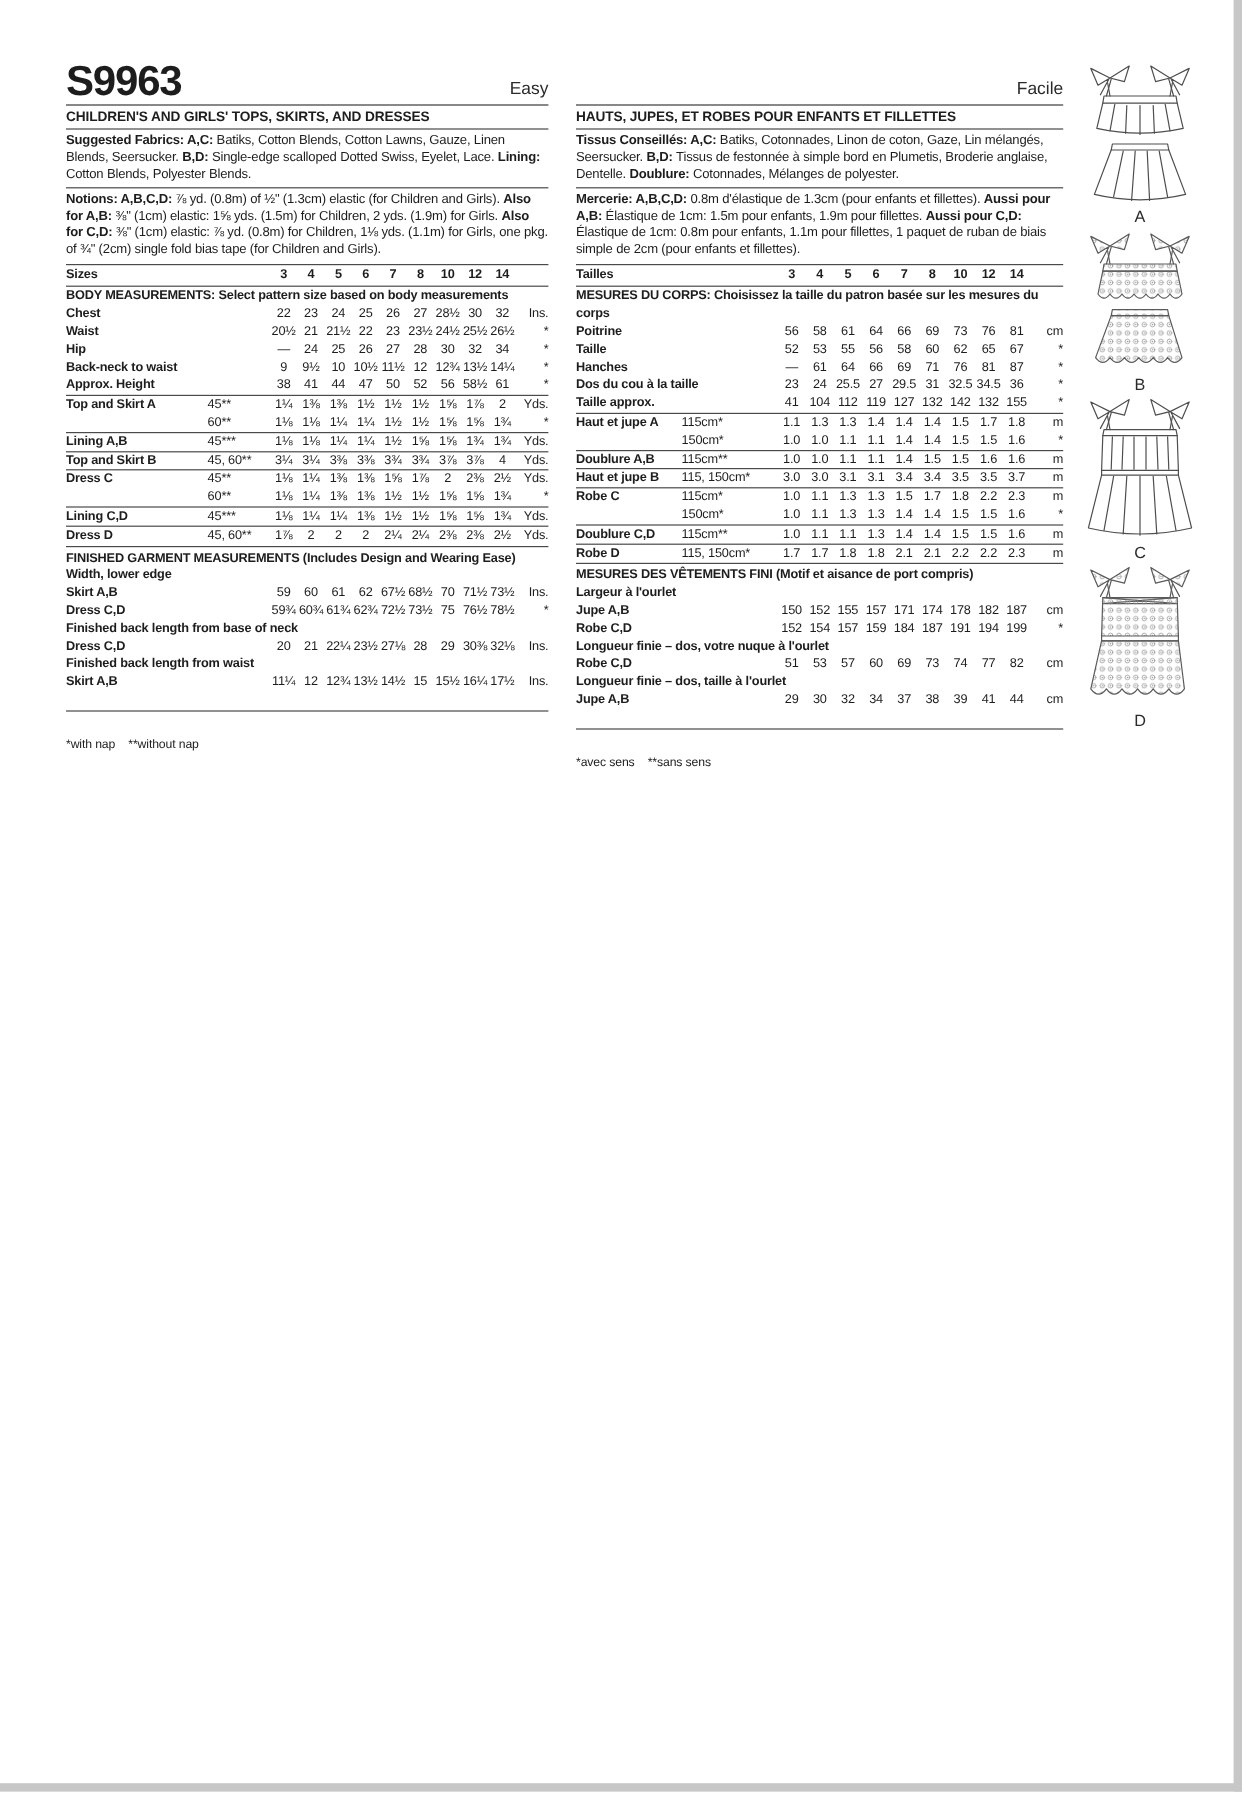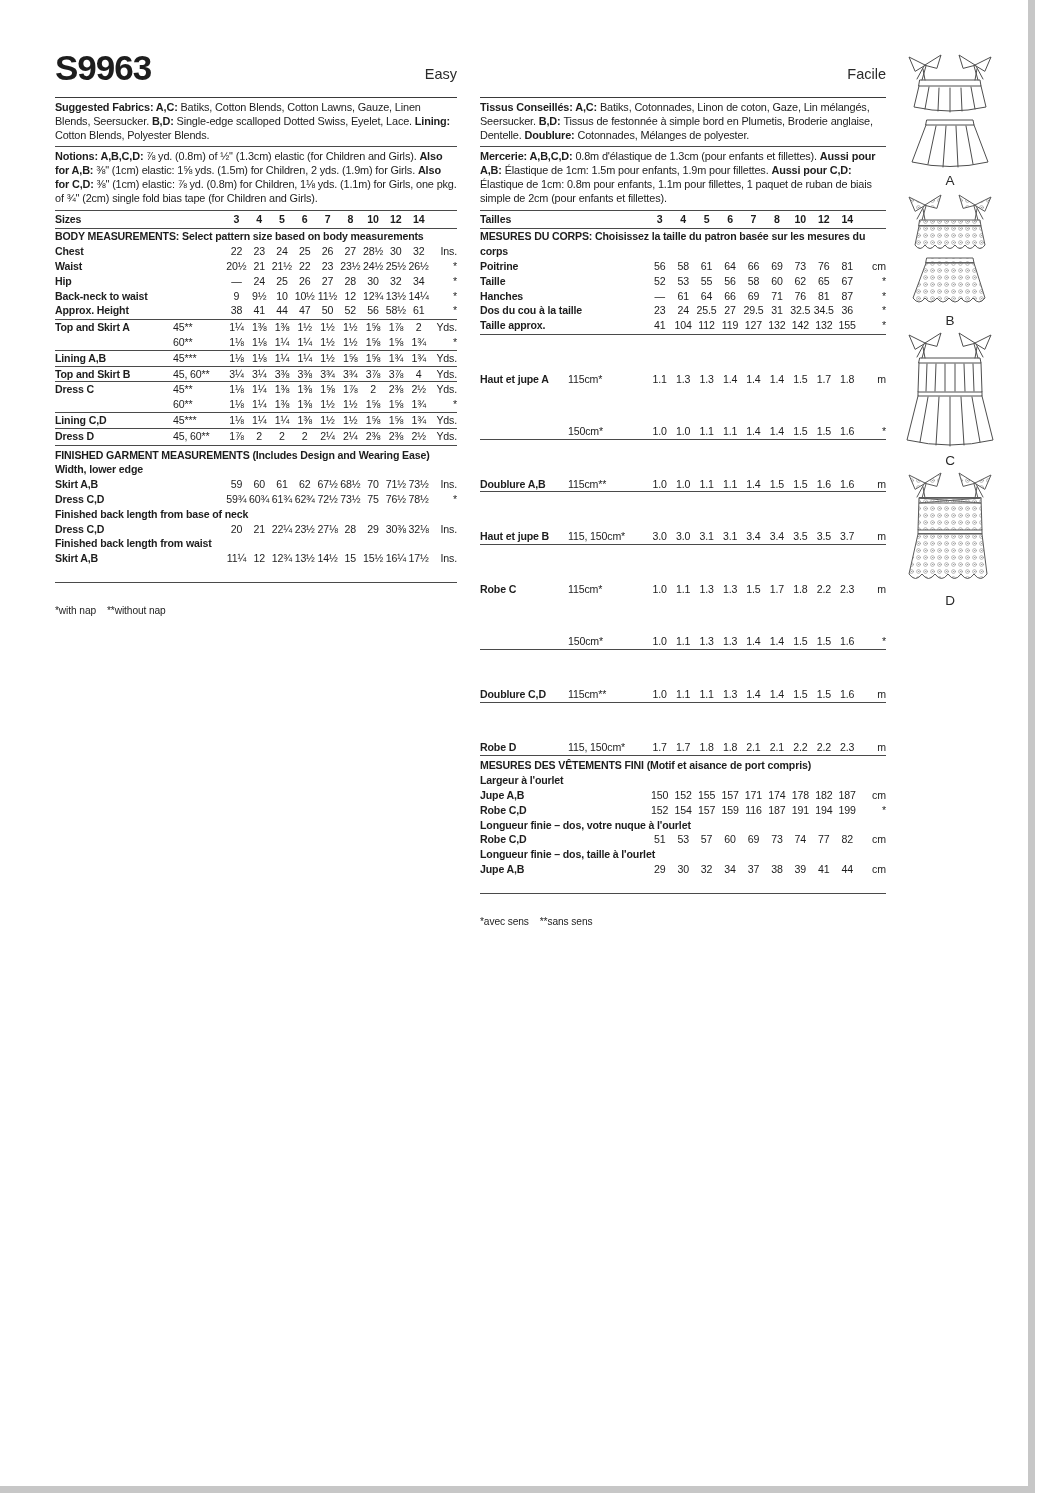--- a/index.html
+++ b/index.html
@@ -3,40 +3,40 @@
 <meta charset="utf-8">
 <style>
   html,body{margin:0;padding:0;background:#ffffff;}
   body{width:1043px;height:1500px;position:relative;font-family:"Liberation Sans",sans-serif;color:#1d1d1d;}
   .sheet{position:absolute;left:0;top:0;width:1028px;height:1486px;background:#fff;
          border-right:7px solid #c7c7c7;border-bottom:7px solid #c7c7c7;}
   .col{position:absolute;top:44px;}
   .col-en{left:55px;width:402px;}
   .col-fr{left:480px;width:406px;}
   .hdr{display:flex;justify-content:space-between;align-items:flex-end;height:38px;
-       border-bottom:1.5px solid #3a3a3a;padding-bottom:15px;}
+       border-bottom:1.5px solid #3a3a3a;padding-bottom:5px;}
   .hdr.right{justify-content:flex-end;}
   .code{font-size:35px;font-weight:bold;letter-spacing:-1px;line-height:0.8;}
   .diff{font-size:14.5px;color:#2a2a2a;}
   .sec-title{font-weight:bold;font-size:11.4px;letter-spacing:-0.1px;padding:4px 0 3px;
              border-bottom:1px solid #4a4a4a;}
   .para{font-size:10.9px;line-height:13.8px;letter-spacing:-0.15px;padding:3px 0 4px;
         border-bottom:1px solid #4a4a4a;}
   .b{font-weight:bold;}
   .tbl{width:100%;}
   .trow{display:flex;align-items:baseline;font-size:10.6px;line-height:14.8px;letter-spacing:-0.15px;}
   .trow.sub{display:block;font-weight:bold;}
   .trow.szbar{font-weight:bold;border-bottom:1px solid #4a4a4a;padding:1.5px 0;}
   .trow.tline{border-top:1px solid #4a4a4a;}
   .lbl{flex:none;width:118px;font-weight:bold;white-space:nowrap;}
   .lbl.wide{width:170px;}
   .col-fr .lbl{width:88px;}
   .col-fr .lbl.wide{width:168px;}
   .wid{flex:none;width:52px;white-space:nowrap;}
-  .col-fr .wid{width:80px;margin-top:37px;}
+  .col-fr .wid{width:80px;}
   .val{flex:1 1 0;text-align:center;white-space:nowrap;}
   .unit{flex:none;width:27px;text-align:right;white-space:nowrap;}
   .mtable{border-bottom:1px solid #4a4a4a;padding-bottom:1px;}
   .ytable{border-bottom:1px solid #4a4a4a;padding-bottom:1px;}
   .fin{padding-top:2px;}
   .footnote{margin-top:16px;border-top:1px solid #4a4a4a;padding-top:22px;
             font-size:10.2px;letter-spacing:-0.1px;white-space:pre-wrap;}
   .figs{position:absolute;left:886px;top:48px;width:128px;}
   .fig{height:140px;display:flex;flex-direction:column;align-items:center;justify-content:flex-end;}
   .fig svg{display:block;}
@@ -45,20 +45,21 @@
 </head>
 <body>
 
 <div class="sheet">
 
   <div class="col col-en">
     <div class="hdr">
       <span class="code">S9963</span>
       <span class="diff">Easy</span>
     </div>
+    <div class="sec-title">CHILDREN'S AND GIRLS' TOPS, SKIRTS, AND DRESSES</div>
     <div class="para"><span class="b">Suggested Fabrics: A,C: </span><span>Batiks, Cotton Blends, Cotton Lawns, Gauze, Linen Blends, Seersucker. </span><span class="b">B,D: </span><span>Single-edge scalloped Dotted Swiss, Eyelet, Lace. </span><span class="b">Lining: </span><span>Cotton Blends, Polyester Blends.</span></div>
     <div class="para"><span class="b">Notions: A,B,C,D: </span><span>⅞ yd. (0.8m) of ½" (1.3cm) elastic (for Children and Girls). </span><span class="b">Also for A,B: </span><span>⅜" (1cm) elastic: 1⅝ yds. (1.5m) for Children, 2 yds. (1.9m) for Girls. </span><span class="b">Also for C,D: </span><span>⅜" (1cm) elastic: ⅞ yd. (0.8m) for Children, 1⅛ yds. (1.1m) for Girls, one pkg. of ¾" (2cm) single fold bias tape (for Children and Girls).</span></div>
     <div class="tbl mtable">
         <div class="trow szbar">
           <span class="lbl wide">Sizes</span>
           <span class="val">3</span>
           <span class="val">4</span>
           <span class="val">5</span>
           <span class="val">6</span>
           <span class="val">7</span>
@@ -307,20 +308,21 @@
           <span class="unit">Ins.</span>
         </div>
       </div>
     <div class="footnote">*with nap    **without nap</div>
   </div>
 
   <div class="col col-fr">
     <div class="hdr right">
       <span class="diff">Facile</span>
     </div>
+    <div class="sec-title">HAUTS, JUPES, ET ROBES POUR ENFANTS ET FILLETTES</div>
     <div class="para"><span class="b">Tissus Conseillés: A,C: </span><span>Batiks, Cotonnades, Linon de coton, Gaze, Lin mélangés, Seersucker. </span><span class="b">B,D: </span><span>Tissus de festonnée à simple bord en Plumetis, Broderie anglaise, Dentelle. </span><span class="b">Doublure: </span><span>Cotonnades, Mélanges de polyester.</span></div>
     <div class="para"><span class="b">Mercerie: A,B,C,D: </span><span>0.8m d'élastique de 1.3cm (pour enfants et fillettes). </span><span class="b">Aussi pour A,B: </span><span>Élastique de 1cm: 1.5m pour enfants, 1.9m pour fillettes. </span><span class="b">Aussi pour C,D: </span><span>Élastique de 1cm: 0.8m pour enfants, 1.1m pour fillettes, 1 paquet de ruban de biais simple de 2cm (pour enfants et fillettes).</span></div>
     <div class="tbl mtable">
         <div class="trow szbar">
           <span class="lbl wide">Tailles</span>
           <span class="val">3</span>
           <span class="val">4</span>
           <span class="val">5</span>
           <span class="val">6</span>
           <span class="val">7</span>
@@ -526,21 +528,21 @@
           <span class="val">182</span>
           <span class="val">187</span>
           <span class="unit">cm</span>
         </div>
         <div class="trow ">
           <span class="lbl wide">Robe C,D</span>
           <span class="val">152</span>
           <span class="val">154</span>
           <span class="val">157</span>
           <span class="val">159</span>
-          <span class="val">116</span>
+          <span class="val">184</span>
           <span class="val">187</span>
           <span class="val">191</span>
           <span class="val">194</span>
           <span class="val">199</span>
           <span class="unit">*</span>
         </div>
         <div class="trow sub ">Longueur finie – dos, votre nuque à l'ourlet</div>
         <div class="trow ">
           <span class="lbl wide">Robe C,D</span>
           <span class="val">51</span>

